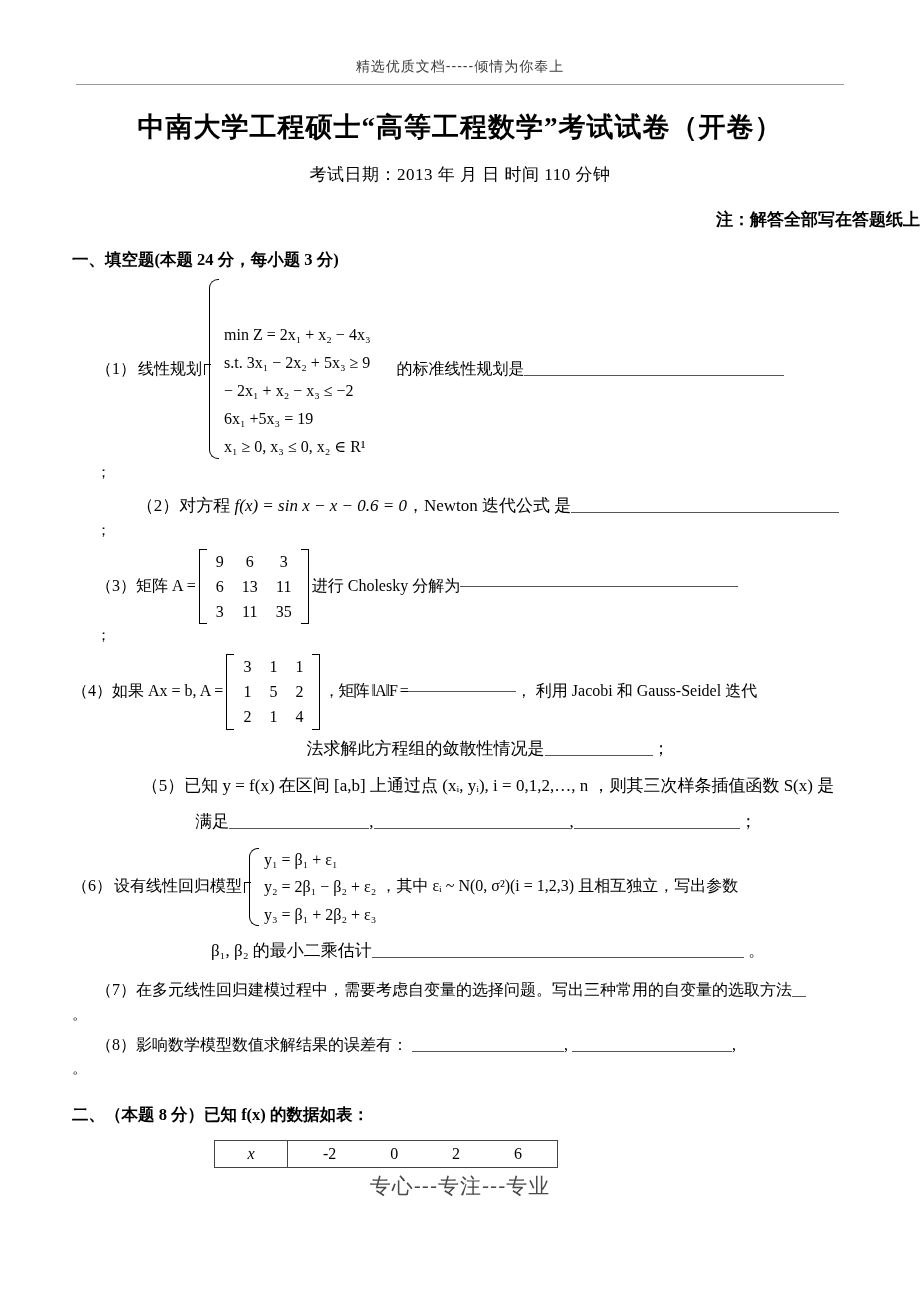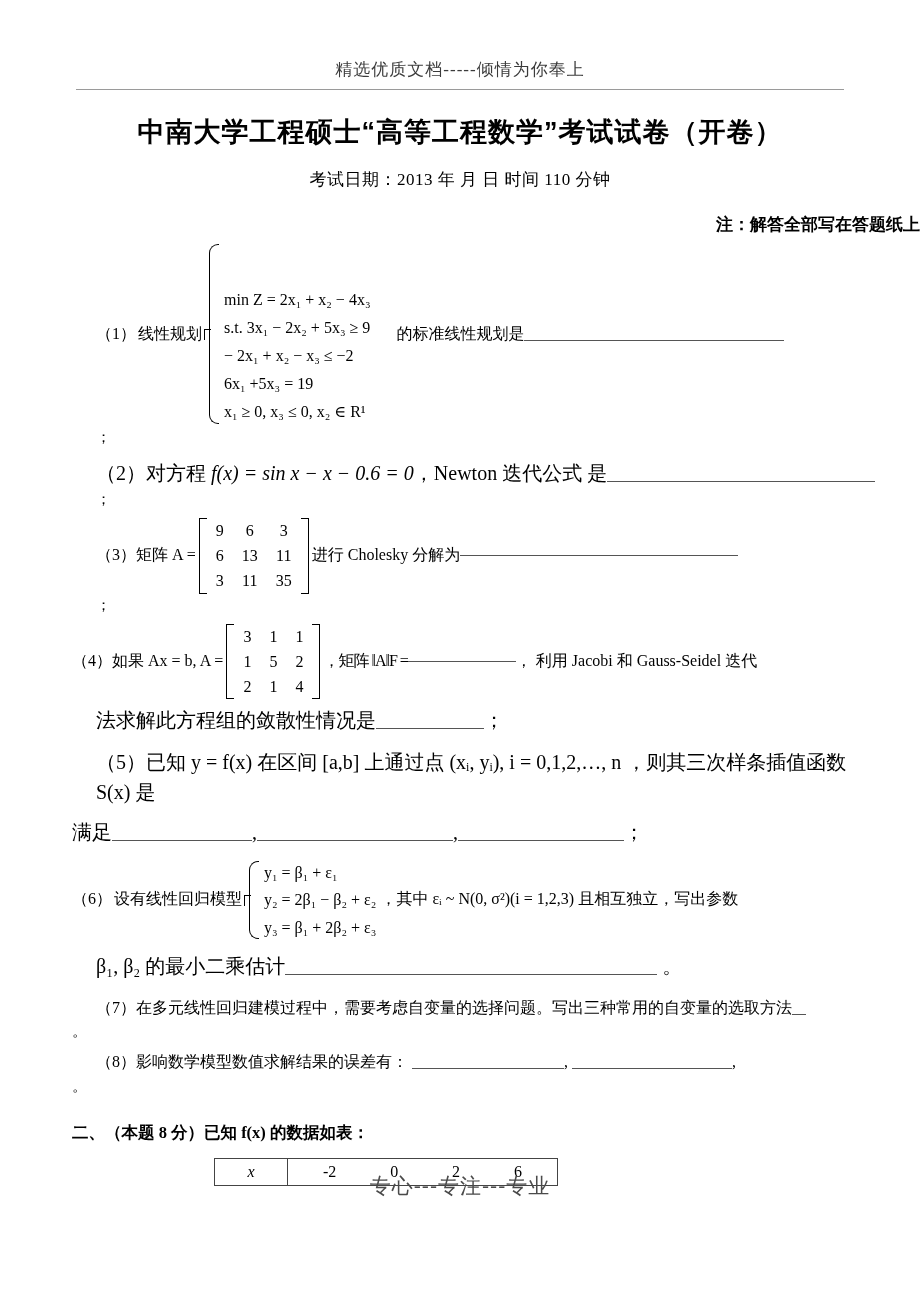--- a/index.html
+++ b/index.html
@@ -17,39 +17,39 @@
   }
   .page {
     position: relative;
     width: 920px;
     height: 1302px;
     padding: 0;
   }
   
   .doc-header {
     text-align: center;
-    font-family: Liberation Serif, serif;
-    font-size: 17px;
+    font-family: Liberation Sans, sans-serif;
+    font-size: 14px;
     letter-spacing: 1px;
     padding-top: 58px;
     color: #3b3b3b;
   }
   .header-rule {
     border: none;
     border-top: 1px solid #9a9a9a;
     margin: 8px 76px 0 76px;
   }
   
   .doc-title {
     text-align: center;
     font-size: 27px;
     font-weight: bold;
     margin-top: 24px;
     letter-spacing: 1px;
-    font-family: Liberation Sans, sans-serif;
+    font-family: Liberation Serif, serif;
   }
   .doc-subtitle {
     text-align: center;
     font-size: 17px;
     margin-top: 18px;
     letter-spacing: 0.5px;
   }
   .note-line {
     font-size: 17px;
     font-weight: bold;
@@ -61,24 +61,25 @@
     font-weight: bold;
     margin: 18px 0 0 72px;
   }
   .section-heading-2 {
     font-size: 16.5px;
     font-weight: bold;
     margin: 26px 0 0 72px;
   }
   
   .item {
-    font-size: 20px;
+    font-size: 17px;
     margin-left: 96px;
     margin-right: 40px;
     line-height: 1.5;
+    text-align: center;
   }
   .itemnum { white-space: nowrap; }
   .math {
     font-family: "Liberation Serif", "DejaVu Serif", serif;
     font-style: italic;
   }
   .blank {
     display: inline-block;
     border-bottom: 1px solid #555;
     vertical-align: -2px;
@@ -249,20 +250,21 @@
 
 <div class="page">
 
   <div class="doc-header">精选优质文档-----倾情为你奉上</div>
   <hr class="header-rule">
 
   <div class="doc-title">中南大学工程硕士“高等工程数学”考试试卷（开卷）</div>
   <div class="doc-subtitle">考试日期：2013 年    月    日        时间 110 分钟</div>
   <div class="note-line">注：解答全部写在答题纸上</div>
 
+  <div class="section-heading">一、填空题(本题 24 分，每小题 3 分)</div>
 
   <div class="sys-row">
     <span class="sys-label">（1）</span>
     <span class="sys-label">线性规划</span>
     <span class="brace">
         <span class="brace-notch"></span>
       </span>
     <span class="sys-body">
       <span class="ln">min      Z = 2x₁ + x₂ − 4x₃</span>
       <span class="ln">s.t.   3x₁ − 2x₂ + 5x₃ ≥ 9</span>

